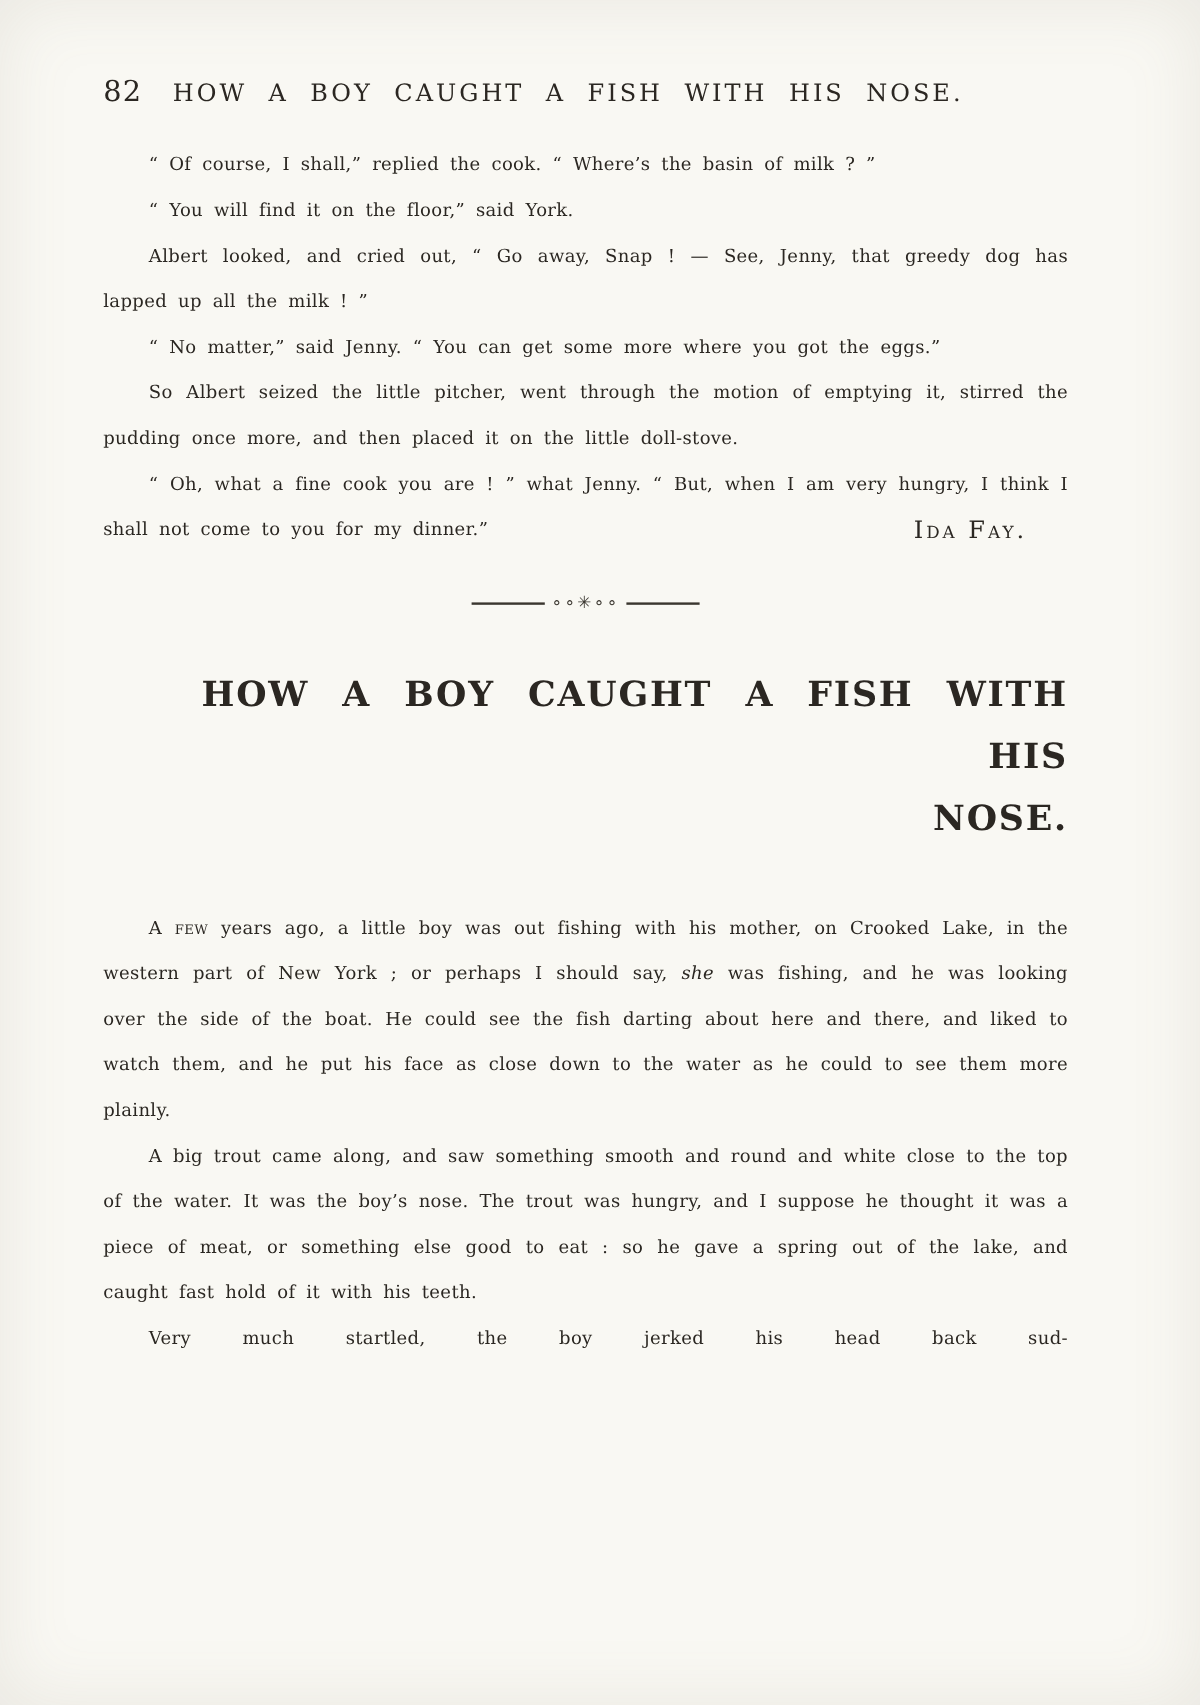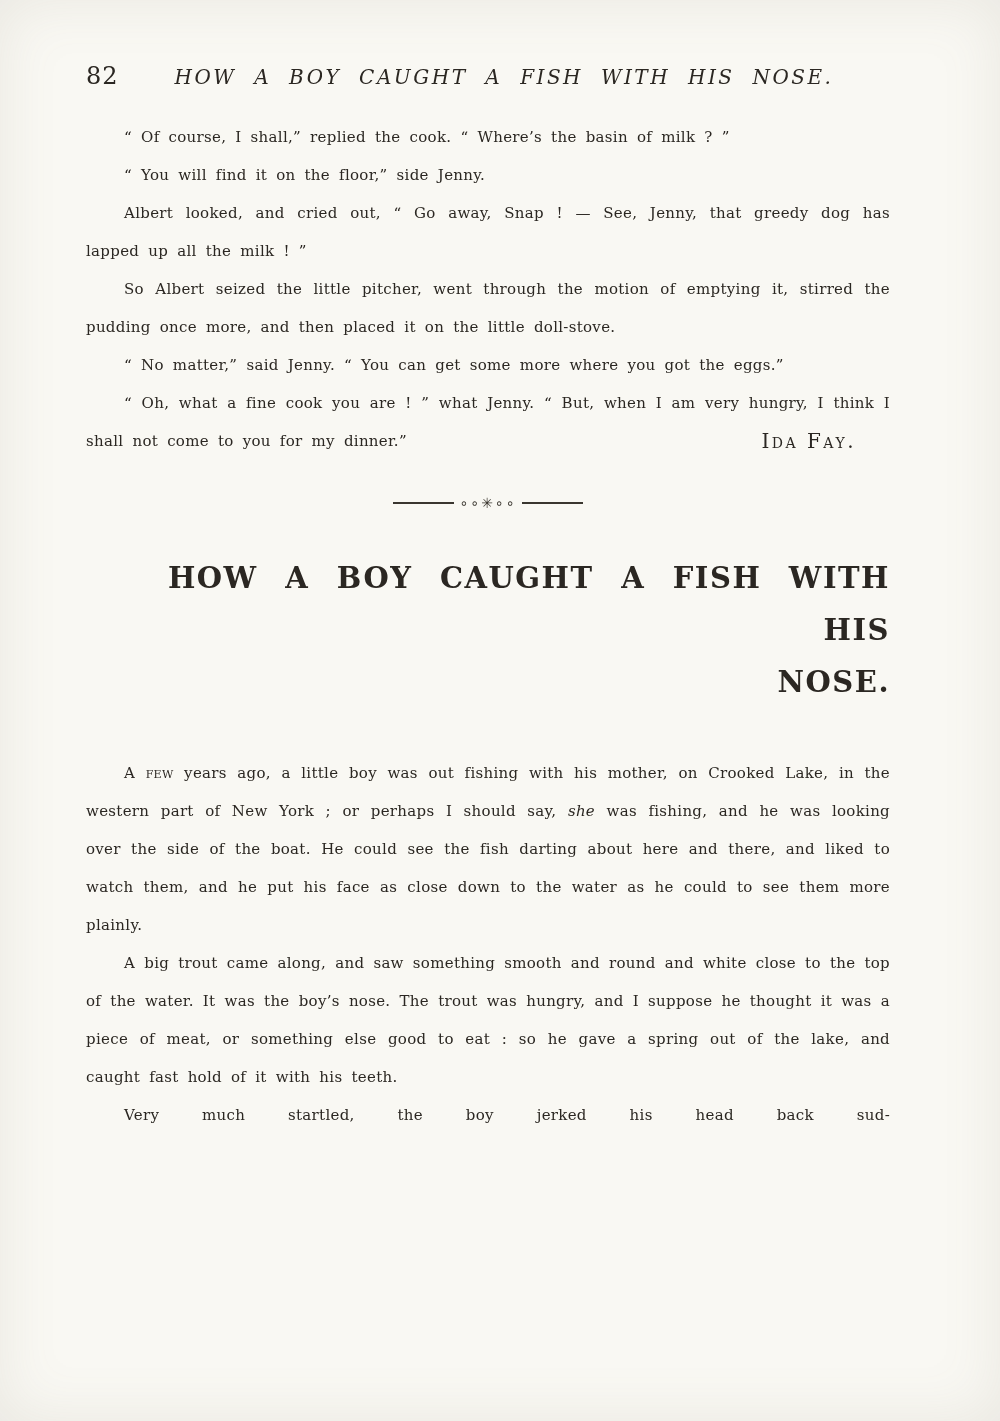--- a/index.html
+++ b/index.html
@@ -23,22 +23,21 @@
     margin-bottom: 28px;
   }
   .page-number {
     font-size: 24px;
     letter-spacing: 1px;
     min-width: 58px;
     margin-top: 36px;
   }
   .running-header {
     flex: 1;
-    text-align: center;
-    font-style: italic;
+    text-align: left;
     font-size: 20px;
     letter-spacing: 2.5px;
     word-spacing: 9px;
     padding-right: 26px;
     white-space: nowrap;
   }
   
   .story-end p, .story-body p {
     margin: 0;
     font-size: 15px;
@@ -99,24 +98,24 @@
 
 <div class="page">
 
   <div class="header-row">
     <span class="page-number">82</span>
     <span class="running-header">HOW A BOY CAUGHT A FISH WITH HIS NOSE.</span>
   </div>
 
   <section class="story-end">
     <p>“ Of course, I shall,” replied the cook.  “ Where’s the basin of milk ? ”</p>
-    <p>“ You will find it on the floor,” side Jenny.</p>
+    <p>“ You will find it on the floor,” said York.</p>
     <p>Albert looked, and cried out, “ Go away, Snap ! — See, Jenny, that greedy dog has lapped up all the milk ! ”</p>
+    <p>“ No matter,” said Jenny.  “ You can get some more where you got the eggs.”</p>
     <p>So Albert seized the little pitcher, went through the motion of emptying it, stirred the pudding once more, and then placed it on the little doll-stove.</p>
-    <p>“ No matter,” said Jenny.  “ You can get some more where you got the eggs.”</p>
     <p>“ Oh, what a fine cook you are ! ” what Jenny.  “ But, when I am very hungry, I think I shall not come to you for my dinner.”</p>
     <div class="signature">Ida Fay.</div>
   </section>
 
   <div class="divider">
     <span class="rule"></span>
     <span class="ornament">∘∘✳∘∘</span>
     <span class="rule"></span>
   </div>
 

